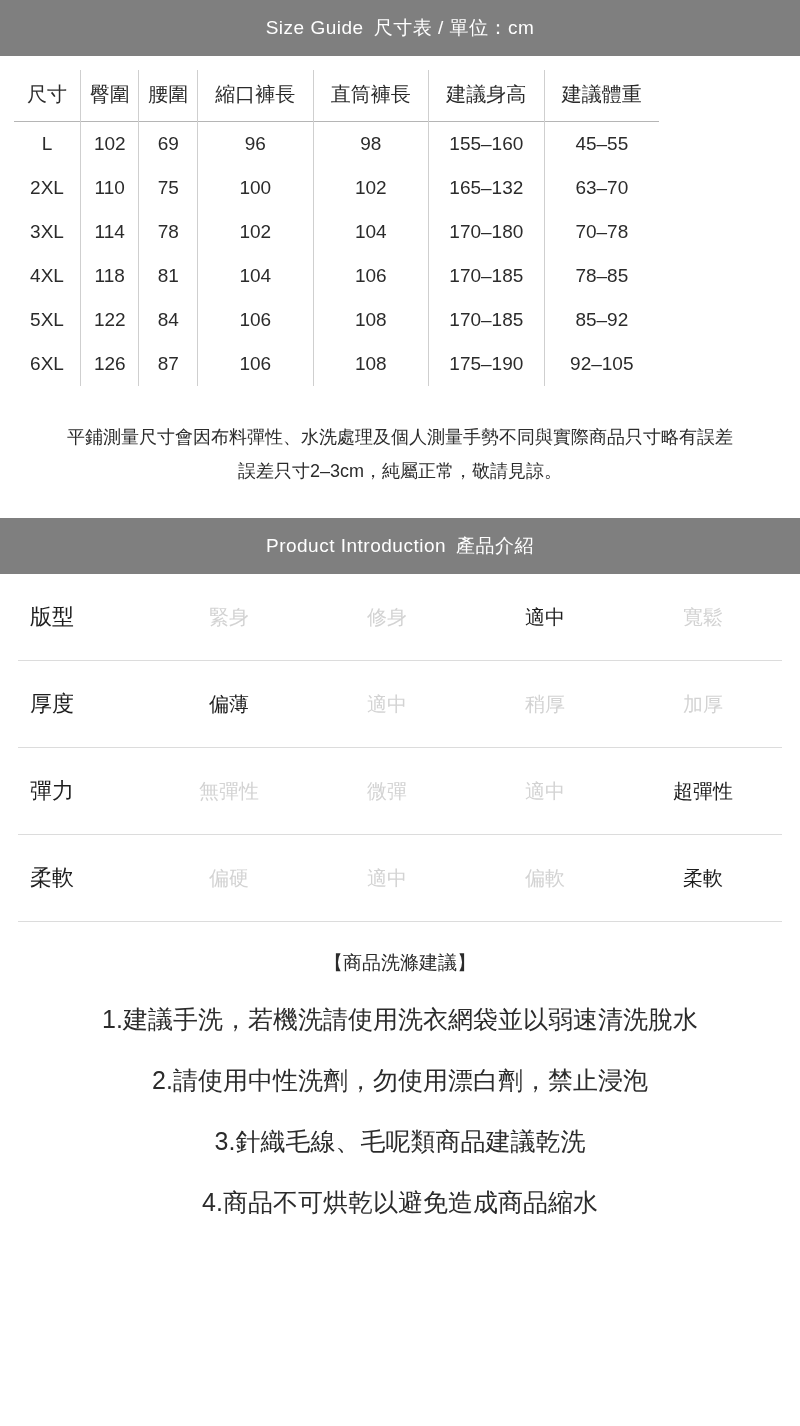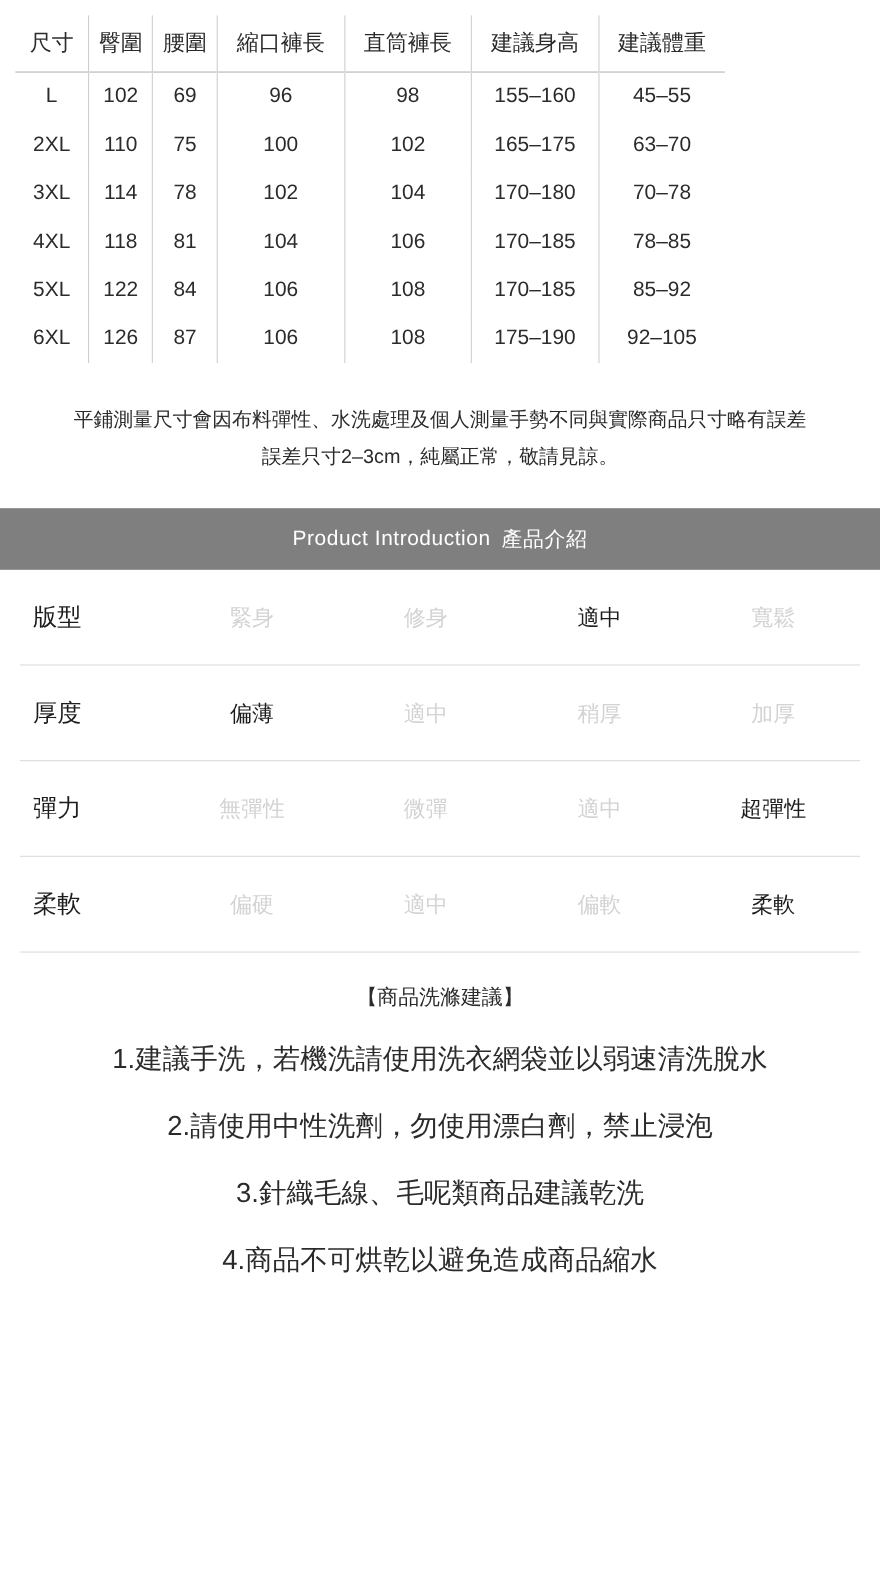--- a/index.html
+++ b/index.html
@@ -129,20 +129,24 @@
     color: #2b2b2b;
     line-height: 1.55;
     margin-bottom: 22px;
   }
 </style>
 </head>
 <body>
 
 <div class="page">
 
+  <div class="banner">
+    <span class="en">Size Guide</span>
+    <span>尺寸表 / 單位：cm</span>
+  </div>
 
   <div class="size-table-wrap">
     <table class="size-table">
       <thead>
         <tr>
           <th class="first-col">尺寸</th>
           <th>臀圍</th>
           <th>腰圍</th>
           <th>縮口褲長</th>
           <th>直筒褲長</th>
@@ -159,21 +163,21 @@
           <td>98</td>
           <td>155–160</td>
           <td>45–55</td>
         </tr>
         <tr>
           <td class="first-col">2XL</td>
           <td>110</td>
           <td>75</td>
           <td>100</td>
           <td>102</td>
-          <td>165–175</td>
+          <td>165–132</td>
           <td>63–70</td>
         </tr>
         <tr>
           <td class="first-col">3XL</td>
           <td>114</td>
           <td>78</td>
           <td>102</td>
           <td>104</td>
           <td>170–180</td>
           <td>70–78</td>

